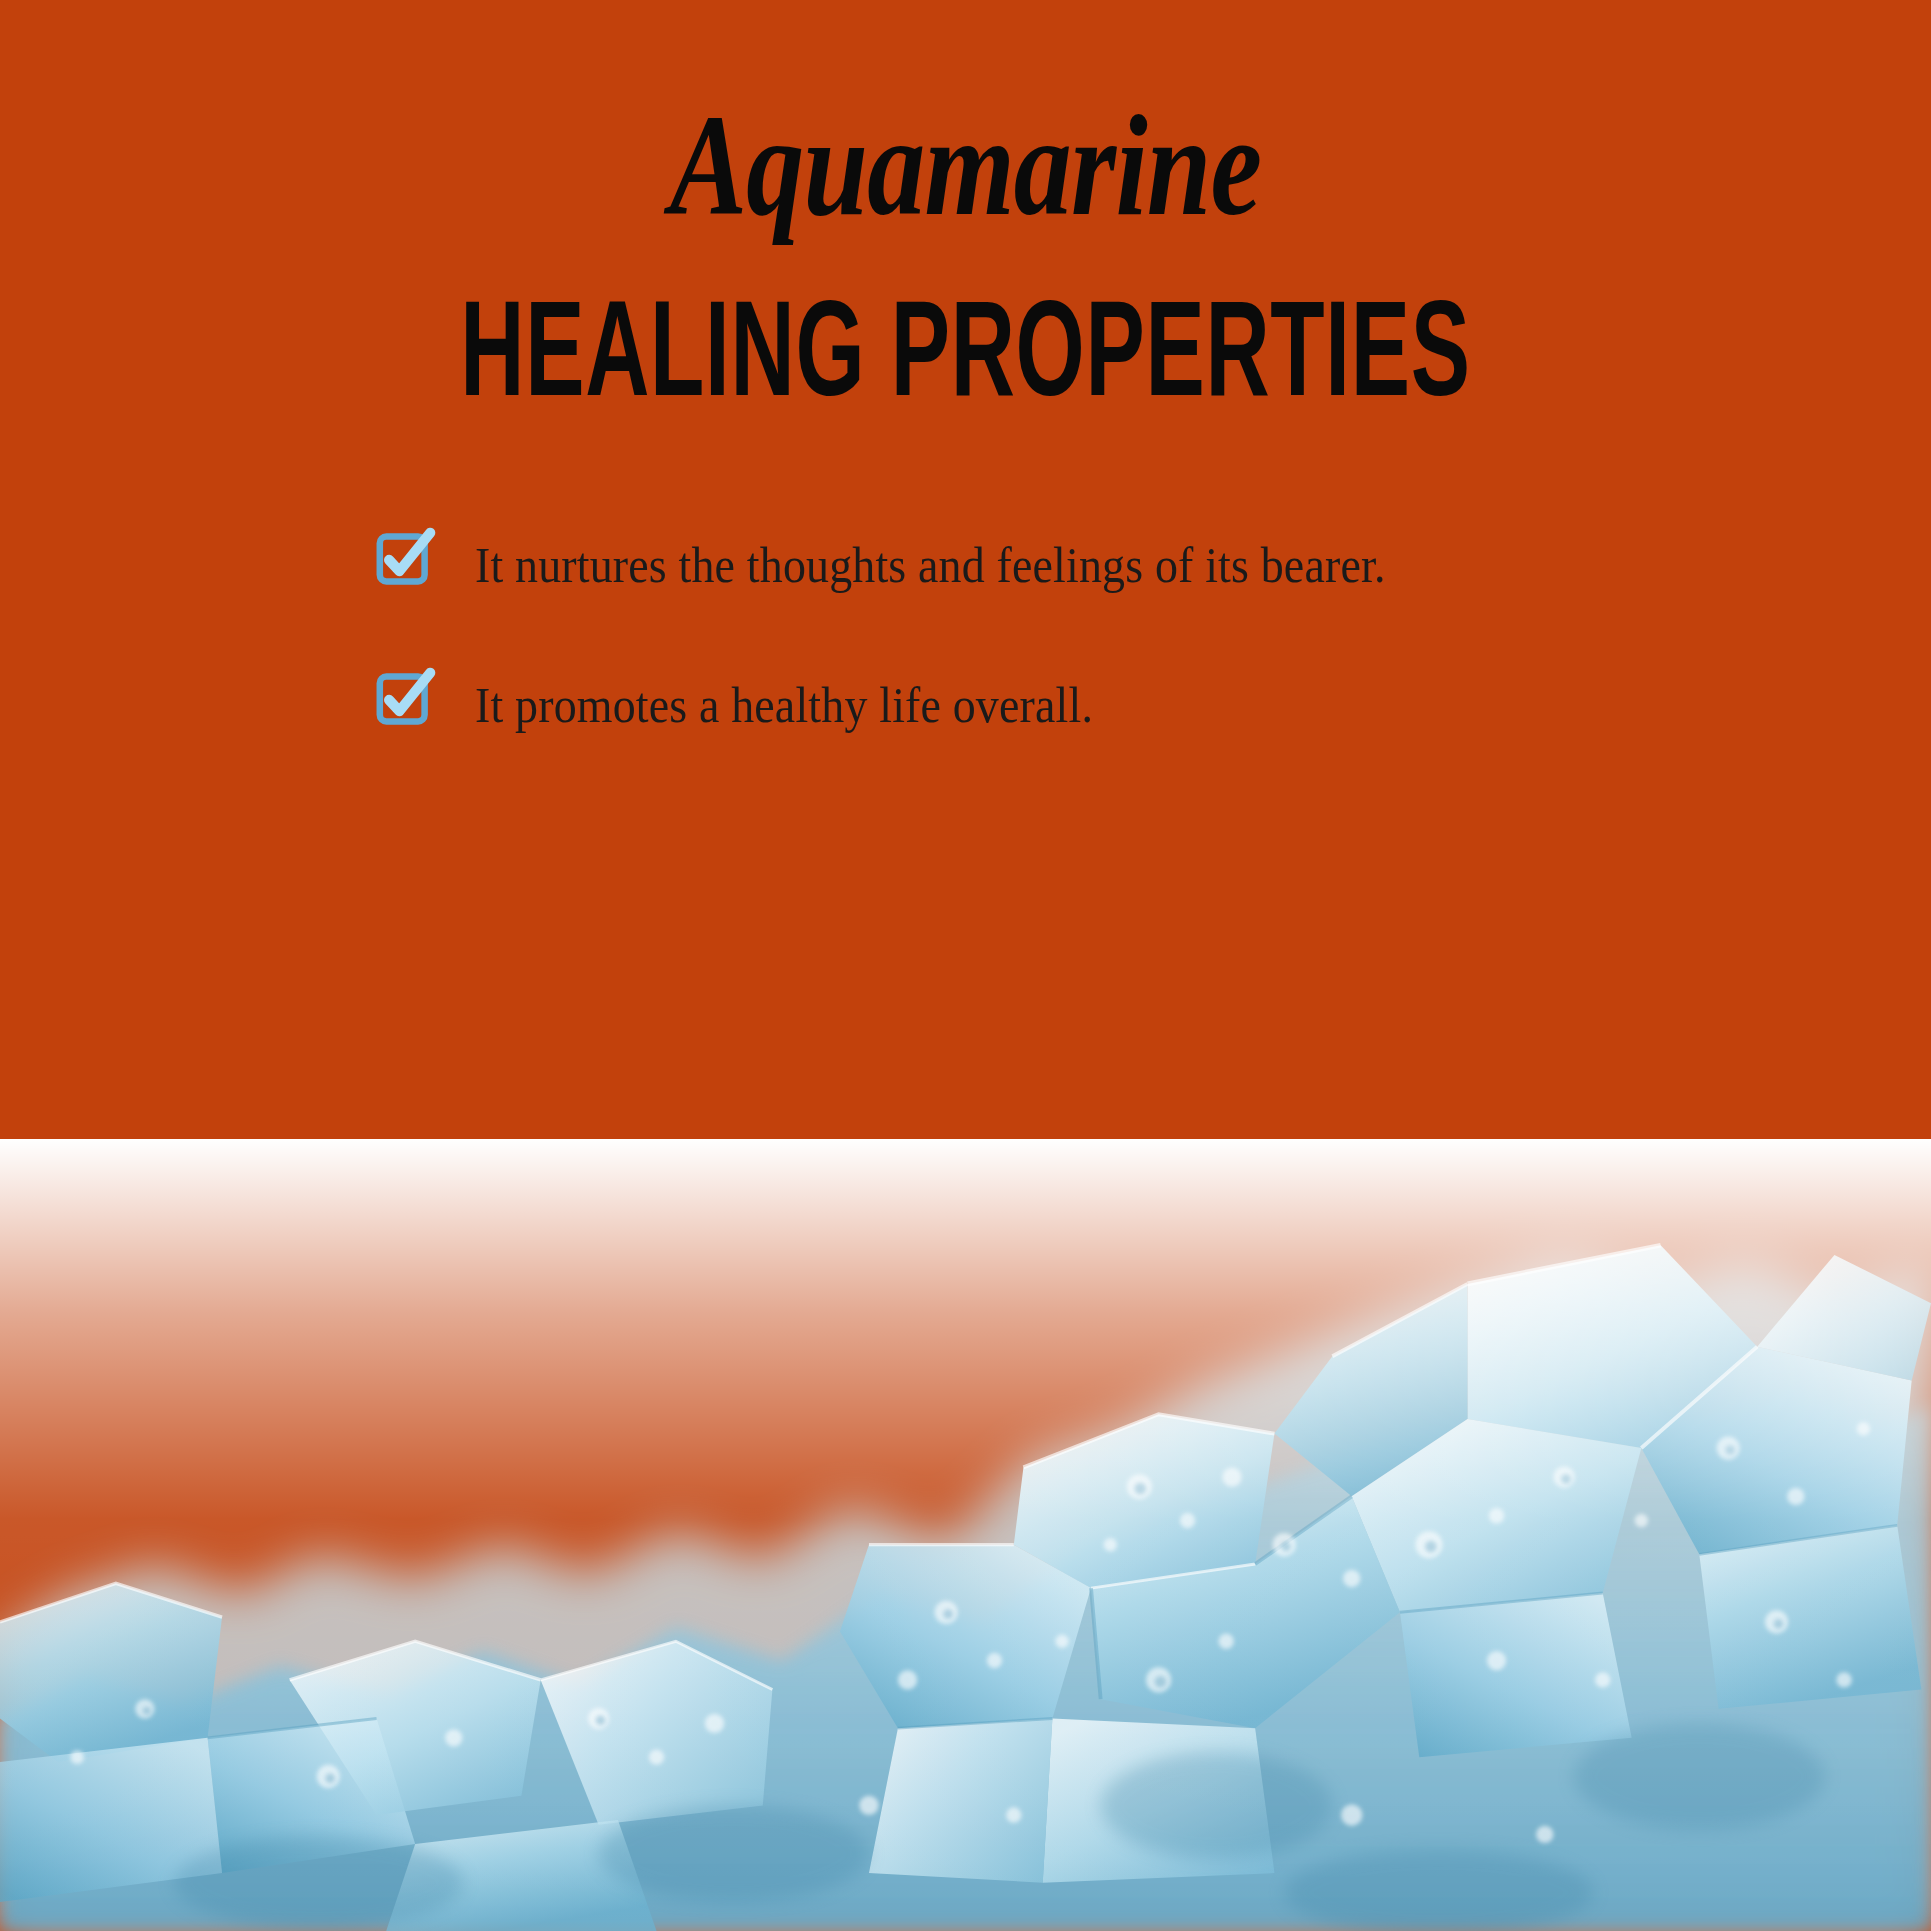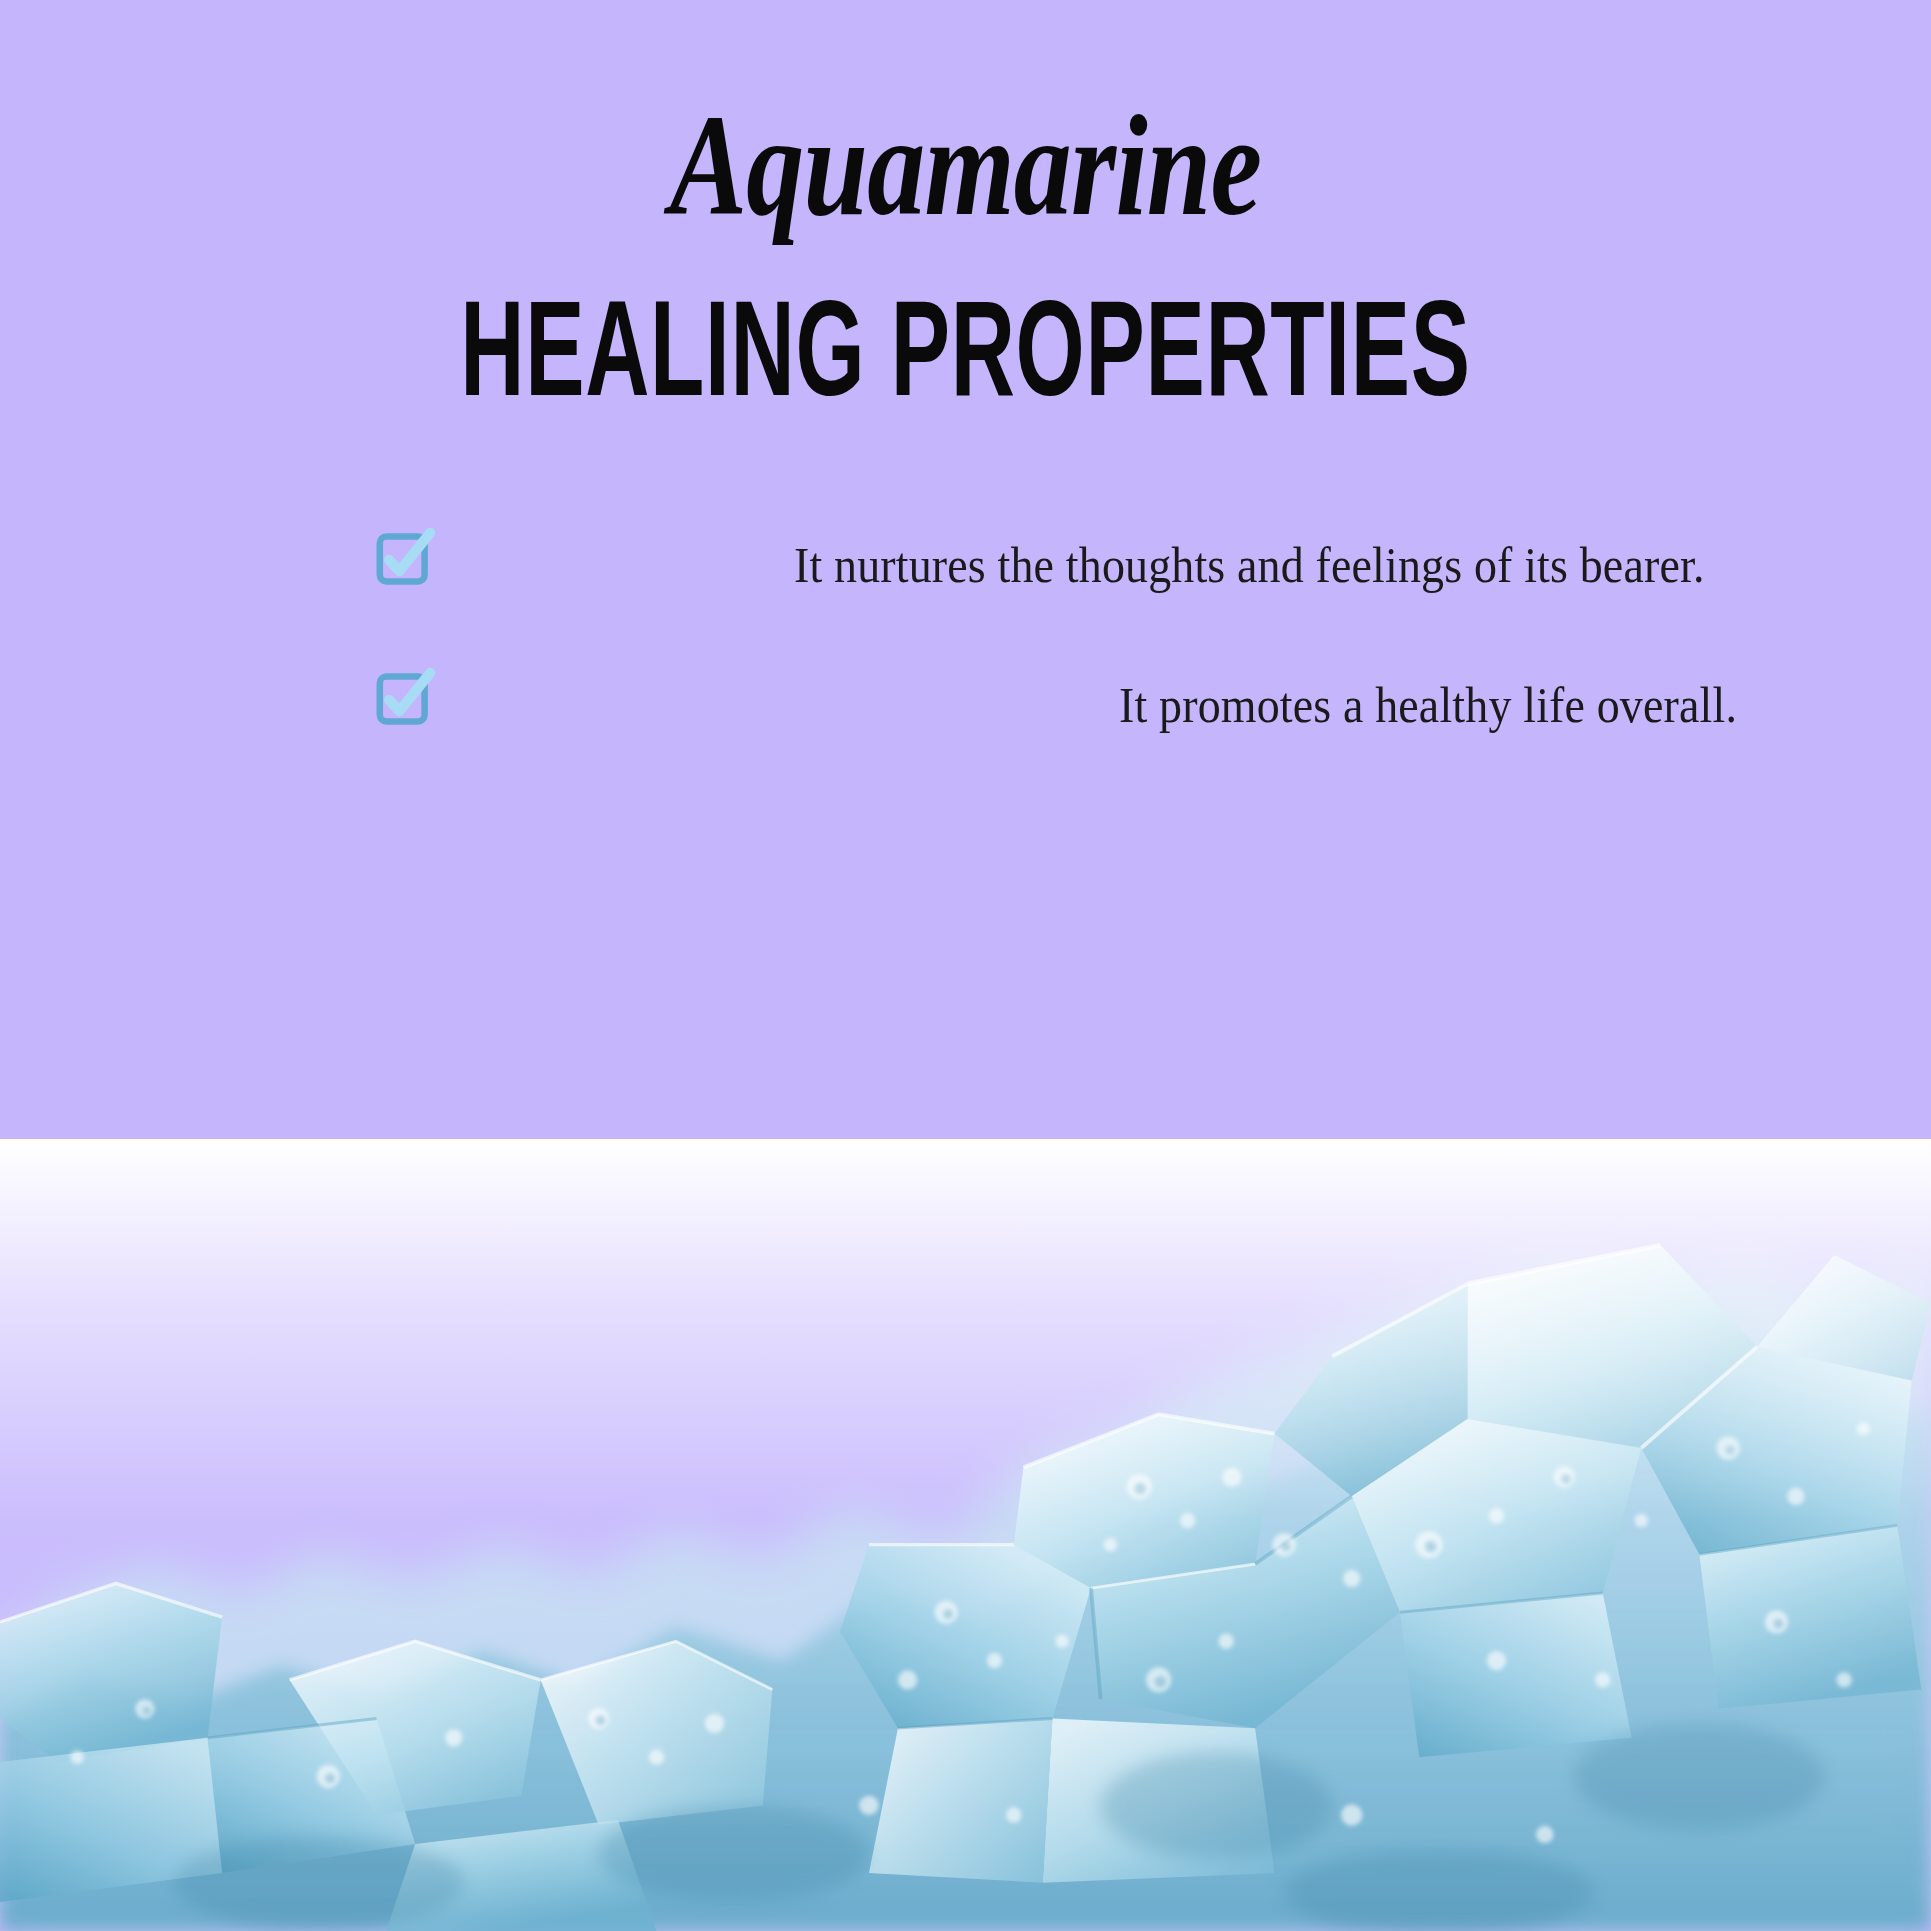--- a/index.html
+++ b/index.html
@@ -4,21 +4,21 @@
 <style>
   html, body {
     margin: 0;
     padding: 0;
     background: #ffffff;
   }
   #poster {
     position: relative;
     width: 1931px;
     height: 1931px;
-    background: #c4b5fd;
+    background: #c2410c;
     overflow: hidden;
     font-family: "Liberation Serif", serif;
   }
 
   
   .heading-block {
     position: absolute;
     top: 93px;
     left: 0;
     width: 1931px;
@@ -57,21 +57,20 @@
   .prop-list {
     position: absolute;
     top: 529px;
     left: 377px;
     width: 1429px;
   }
   .prop-item {
     display: flex;
     align-items: flex-start;
     margin-bottom: 56px;
-    justify-content: space-between;
   }
   .prop-item:last-child { margin-bottom: 0; }
 
   .checkbox-icon {
     flex: 0 0 auto;
     width: 56px;
     height: 56px;
     margin-right: 42px;
     margin-top: 1.9px;
   }

